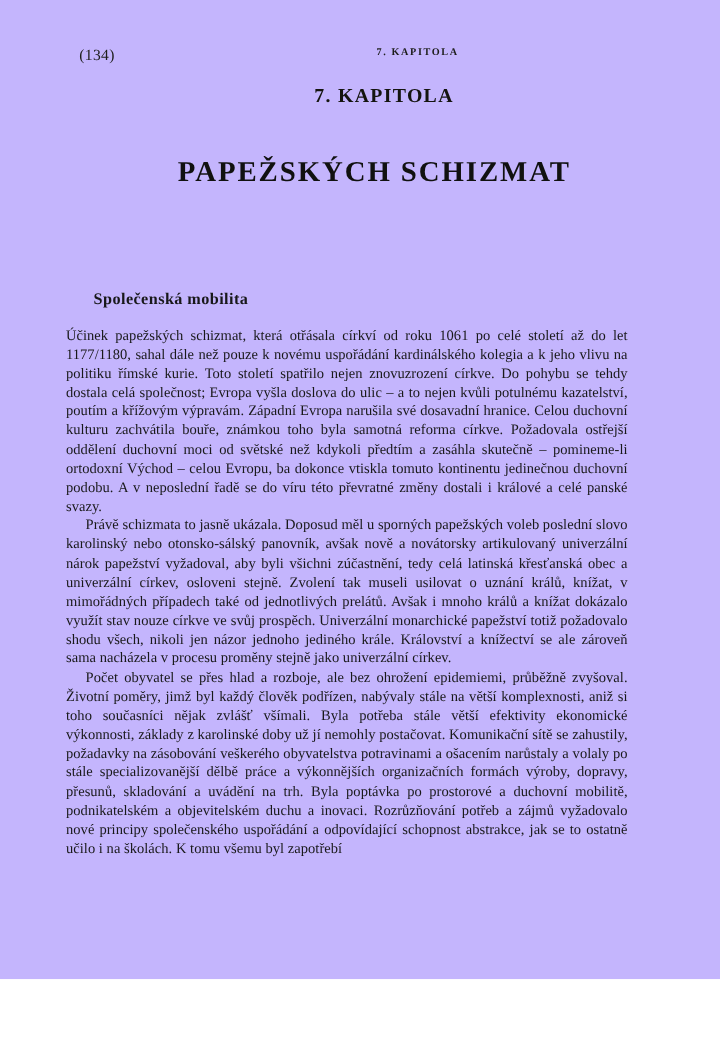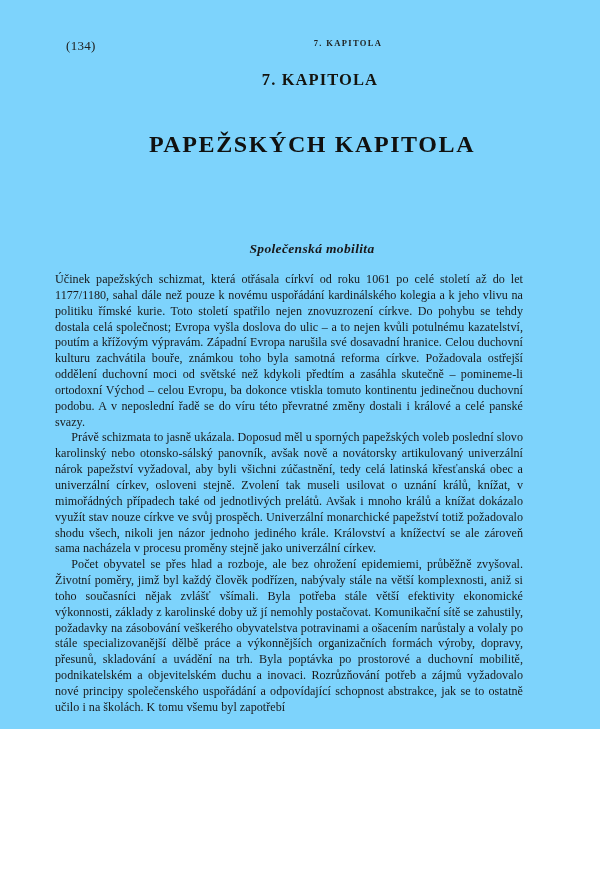--- a/index.html
+++ b/index.html
@@ -7,22 +7,22 @@
     padding: 0;
     background: #ffffff;
   }
   body {
     font-family: "Liberation Serif", "DejaVu Serif", serif;
     color: #1a1a1a;
   }
   .page {
     position: relative;
     width: 600px;
-    height: 729px;
-    background: #7dd3fc;
+    height: 816px;
+    background: #c4b5fd;
     overflow: hidden;
     box-sizing: border-box;
   }
 
   
   .running-head {
     position: absolute;
     top: 38px;
     left: 66px;
     right: 66px;
@@ -79,23 +79,21 @@
     display: block;
     white-space: nowrap;
   }
 
   
   .section-head {
     position: absolute;
     top: 230px;
     left: 66px;
     right: 66px;
-    text-align: center;
     font-size: 13.5px;
-    font-style: italic;
     font-weight: bold;
     letter-spacing: 0.35px;
     color: #18181a;
     transform: translateX(12px);
   }
 
   
   .body-text {
     position: absolute;
     top: 272px;
@@ -123,21 +121,21 @@
 <div class="page">
 
   <div class="running-head">
     <span class="folio">(134)</span>
     <span class="running-title">7. KAPITOLA</span>
   </div>
 
   <div class="chapter-number">7. KAPITOLA</div>
 
   <h1 class="chapter-title">
-    <span class="line">PAPEŽSKÝCH KAPITOLA</span>
+    <span class="line">PAPEŽSKÝCH SCHIZMAT</span>
   </h1>
 
   <h2 class="section-head">Společenská mobilita</h2>
 
   <div class="body-text">
     <p>Účinek papežských schizmat, která otřásala církví od roku 1061 po celé století až do let 1177/1180, sahal dále než pouze k novému uspořádání kardinálského kolegia a k jeho vlivu na politiku římské kurie. Toto století spatřilo nejen znovuzrození církve. Do pohybu se tehdy dostala celá společnost; Evropa vyšla doslova do ulic – a to nejen kvůli potulnému kazatelství, poutím a křížovým výpravám. Západní Evropa narušila své dosavadní hranice. Celou duchovní kulturu zachvátila bouře, známkou toho byla samotná reforma církve. Požadovala ostřejší oddělení duchovní moci od světské než kdykoli předtím a zasáhla skutečně – pomineme-li ortodoxní Východ – celou Evropu, ba dokonce vtiskla tomuto kontinentu jedinečnou duchovní podobu. A v neposlední řadě se do víru této převratné změny dostali i králové a celé panské svazy.</p>
     <p>Právě schizmata to jasně ukázala. Doposud měl u sporných papežských voleb poslední slovo karolinský nebo otonsko-sálský panovník, avšak nově a novátorsky artikulovaný univerzální nárok papežství vyžadoval, aby byli všichni zúčastnění, tedy celá latinská křesťanská obec a univerzální církev, osloveni stejně. Zvolení tak museli usilovat o uznání králů, knížat, v mimořádných případech také od jednotlivých prelátů. Avšak i mnoho králů a knížat dokázalo využít stav nouze církve ve svůj prospěch. Univerzální monarchické papežství totiž požadovalo shodu všech, nikoli jen názor jednoho jediného krále. Království a knížectví se ale zároveň sama nacházela v procesu proměny stejně jako univerzální církev.</p>
     <p>Počet obyvatel se přes hlad a rozboje, ale bez ohrožení epidemiemi, průběžně zvyšoval. Životní poměry, jimž byl každý člověk podřízen, nabývaly stále na větší komplexnosti, aniž si toho současníci nějak zvlášť všímali. Byla potřeba stále větší efektivity ekonomické výkonnosti, základy z karolinské doby už jí nemohly postačovat. Komunikační sítě se zahustily, požadavky na zásobování veškerého obyvatelstva potravinami a ošacením narůstaly a volaly po stále specializovanější dělbě práce a výkonnějších organizačních formách výroby, dopravy, přesunů, skladování a uvádění na trh. Byla poptávka po prostorové a duchovní mobilitě, podnikatelském a objevitelském duchu a inovaci. Rozrůzňování potřeb a zájmů vyžadovalo nové principy společenského uspořádání a odpovídající schopnost abstrakce, jak se to ostatně učilo i na školách. K tomu všemu byl zapotřebí</p>
   </div>
 

